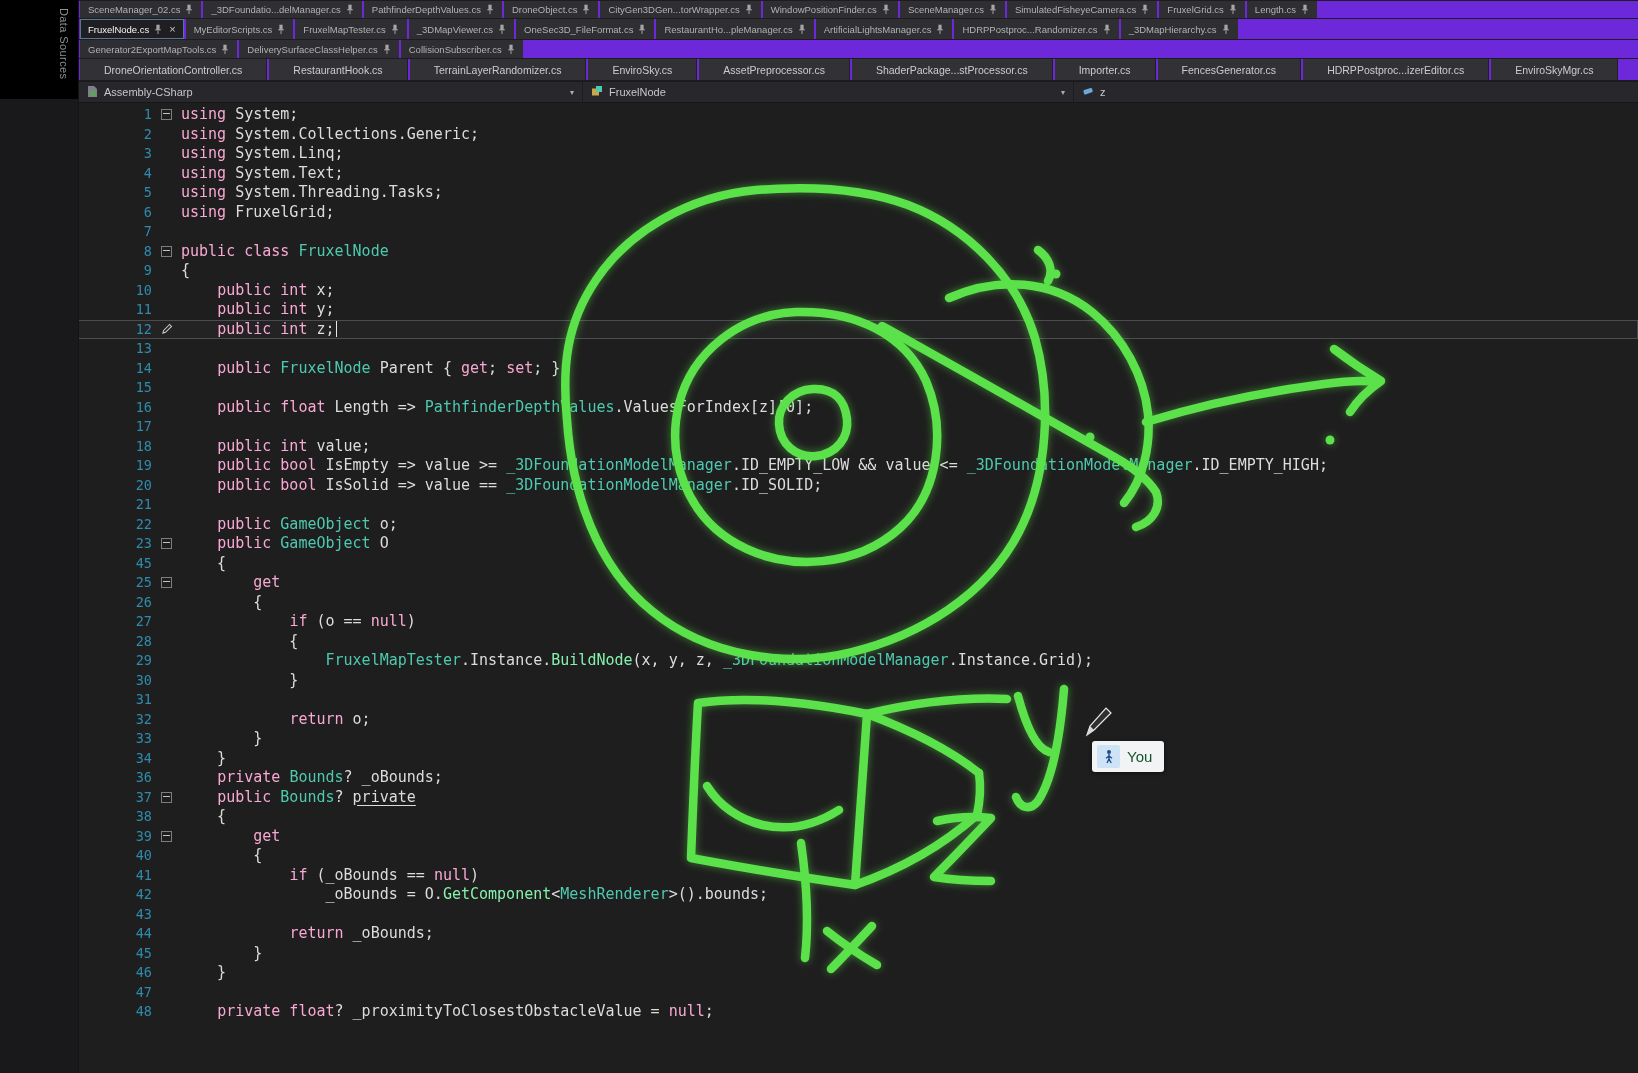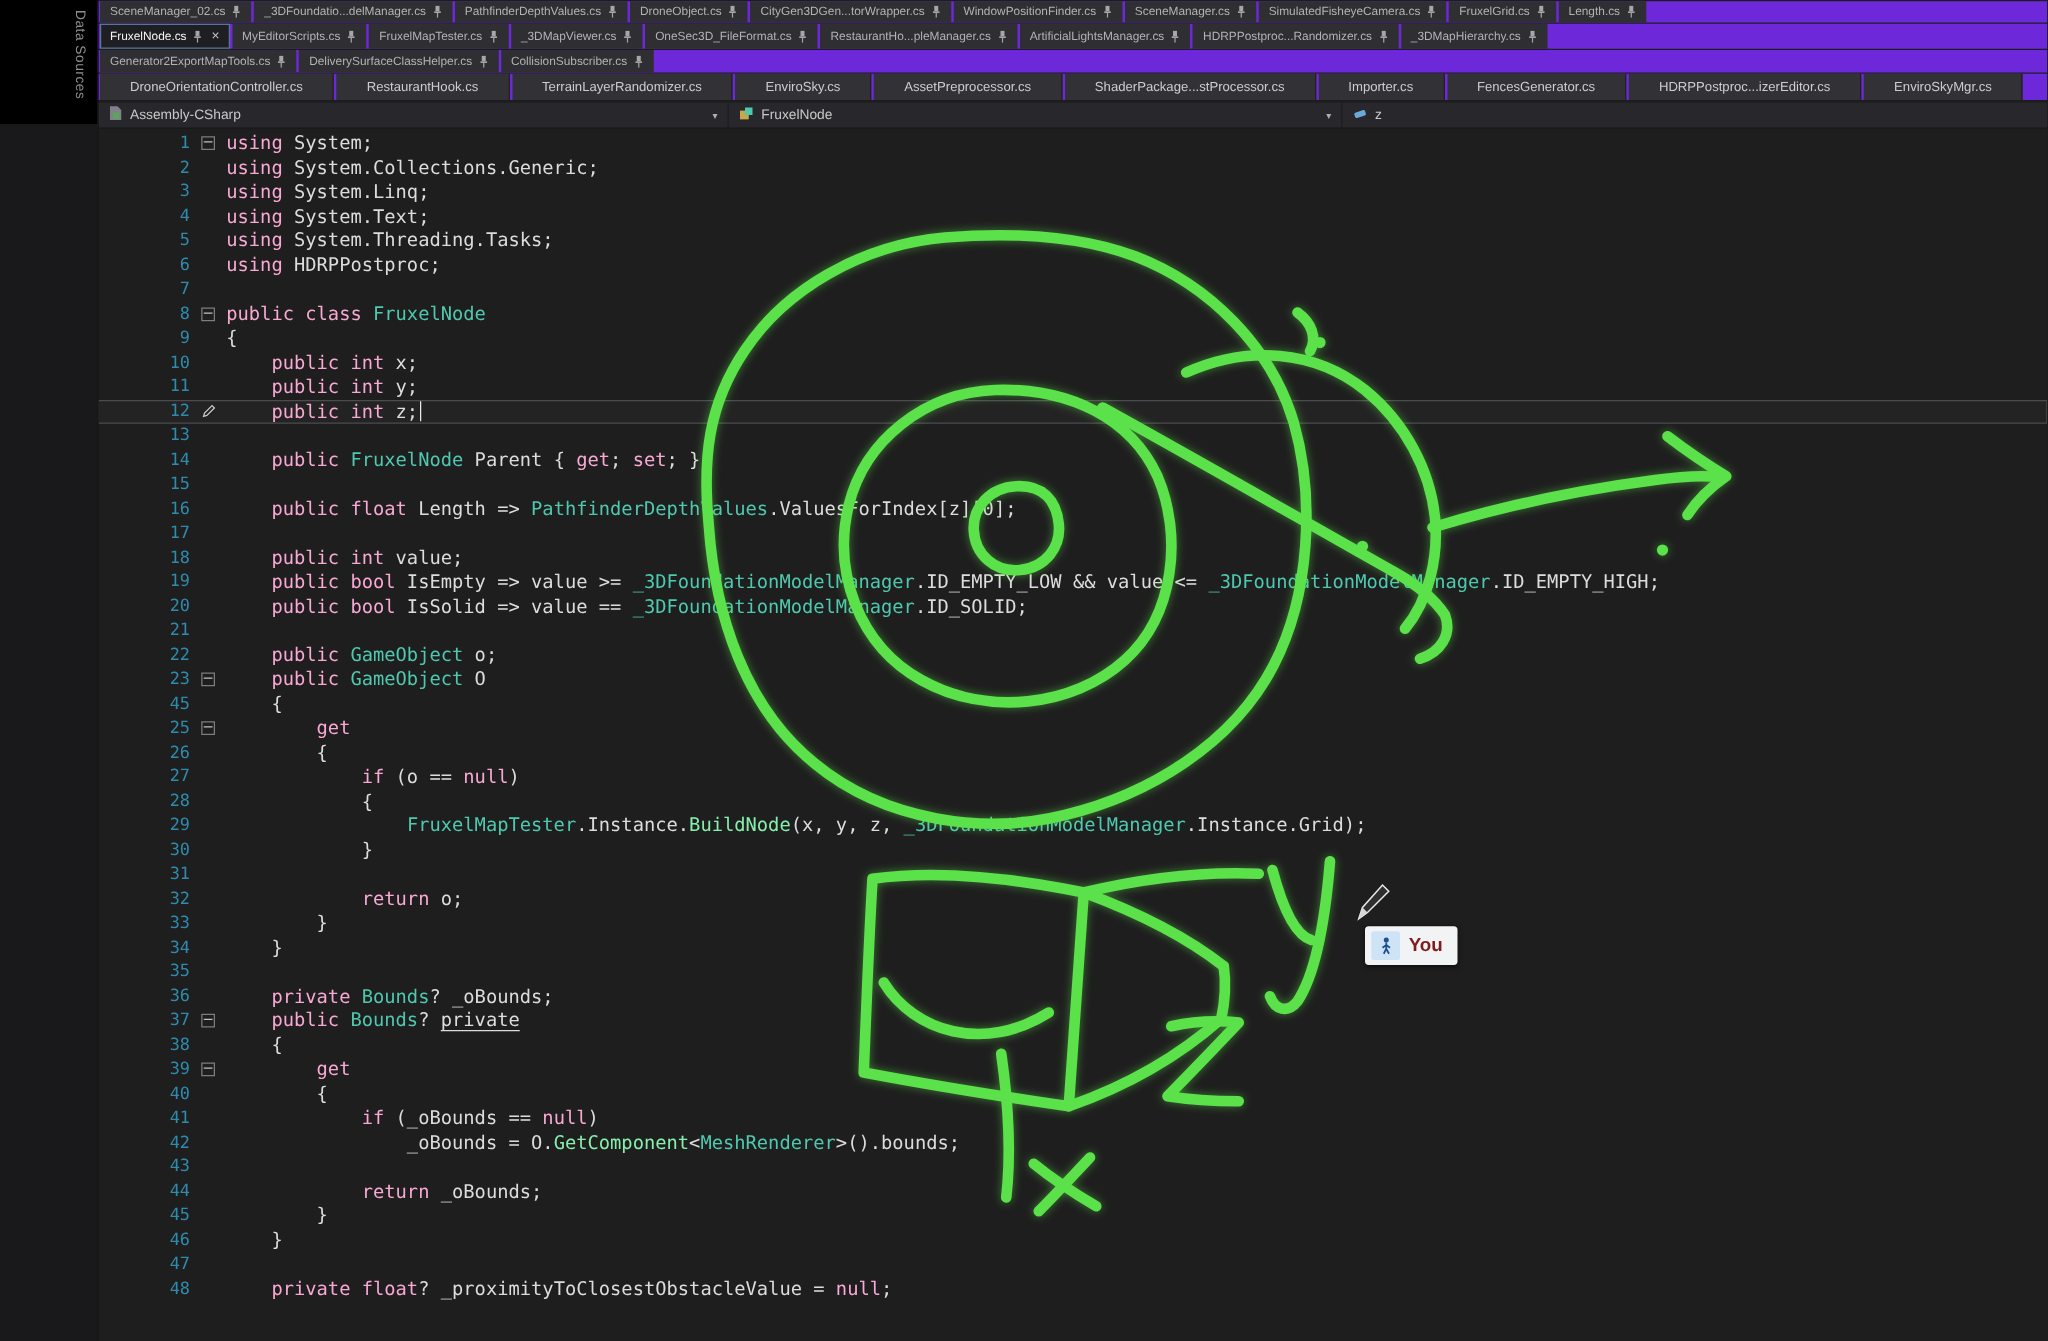--- a/index.html
+++ b/index.html
@@ -58,21 +58,21 @@
   .foldbox::after{content:"";position:absolute;left:1px;right:1px;top:3px;height:1px;background:#c2c2c2;}
 
   
   .draw{position:absolute;left:0;top:0;z-index:5;pointer-events:none;color:#5be24b;}
   .draw g{filter:drop-shadow(0 0 4px rgba(100,240,80,.45));}
 
   
   .presence-pencil{position:absolute;left:1083px;top:704px;z-index:6;pointer-events:none;}
   .presence-tag{position:absolute;left:1092px;top:741px;z-index:6;display:flex;align-items:center;gap:7px;
     background:#f2f3f4;border-radius:3px;padding:4px 12px 4px 5px;box-shadow:0 1px 4px rgba(0,0,0,.55);}
-  .presence-tag .who{font-size:15px;font-weight:bold;color:#7f1d1d;}
+  .presence-tag .who{font-size:15px;font-weight:normal;color:#14532d;}
   .presence-tag .pic{width:23px;height:23px;background:#cfe3f7;border-radius:2px;
     display:flex;align-items:center;justify-content:center;}
 </style>
 </head>
 <body>
 
 <div class="app">
 
   <div class="left-rail">
     <div class="rail-label">Data Sources</div>
@@ -397,21 +397,21 @@
           <span class="code"><span class="tok-k">using</span><span class="tok-p"> System.Text;</span></span>
         </div>
         <div class="code-line">
           <span class="ln">5</span>
           <span class="gut"></span>
           <span class="code"><span class="tok-k">using</span><span class="tok-p"> System.Threading.Tasks;</span></span>
         </div>
         <div class="code-line">
           <span class="ln">6</span>
           <span class="gut"></span>
-          <span class="code"><span class="tok-k">using</span><span class="tok-p"> HDRPPostproc;</span></span>
+          <span class="code"><span class="tok-k">using</span><span class="tok-p"> FruxelGrid;</span></span>
         </div>
         <div class="code-line">
           <span class="ln">7</span>
           <span class="gut"></span>
           <span class="code"></span>
         </div>
         <div class="code-line">
           <span class="ln">8</span>
           <span class="gut">
             <span class="foldbox"></span>
@@ -548,25 +548,20 @@
         </div>
         <div class="code-line">
           <span class="ln">33</span>
           <span class="gut"></span>
           <span class="code"><span class="tok-p">        }</span></span>
         </div>
         <div class="code-line">
           <span class="ln">34</span>
           <span class="gut"></span>
           <span class="code"><span class="tok-p">    }</span></span>
-        </div>
-        <div class="code-line">
-          <span class="ln">35</span>
-          <span class="gut"></span>
-          <span class="code"></span>
         </div>
         <div class="code-line">
           <span class="ln">36</span>
           <span class="gut"></span>
           <span class="code"><span class="tok-p">    </span><span class="tok-k">private</span><span class="tok-p"> </span><span class="tok-t">Bounds</span><span class="tok-p">? _oBounds;</span></span>
         </div>
         <div class="code-line">
           <span class="ln">37</span>
           <span class="gut">
             <span class="foldbox"></span>

